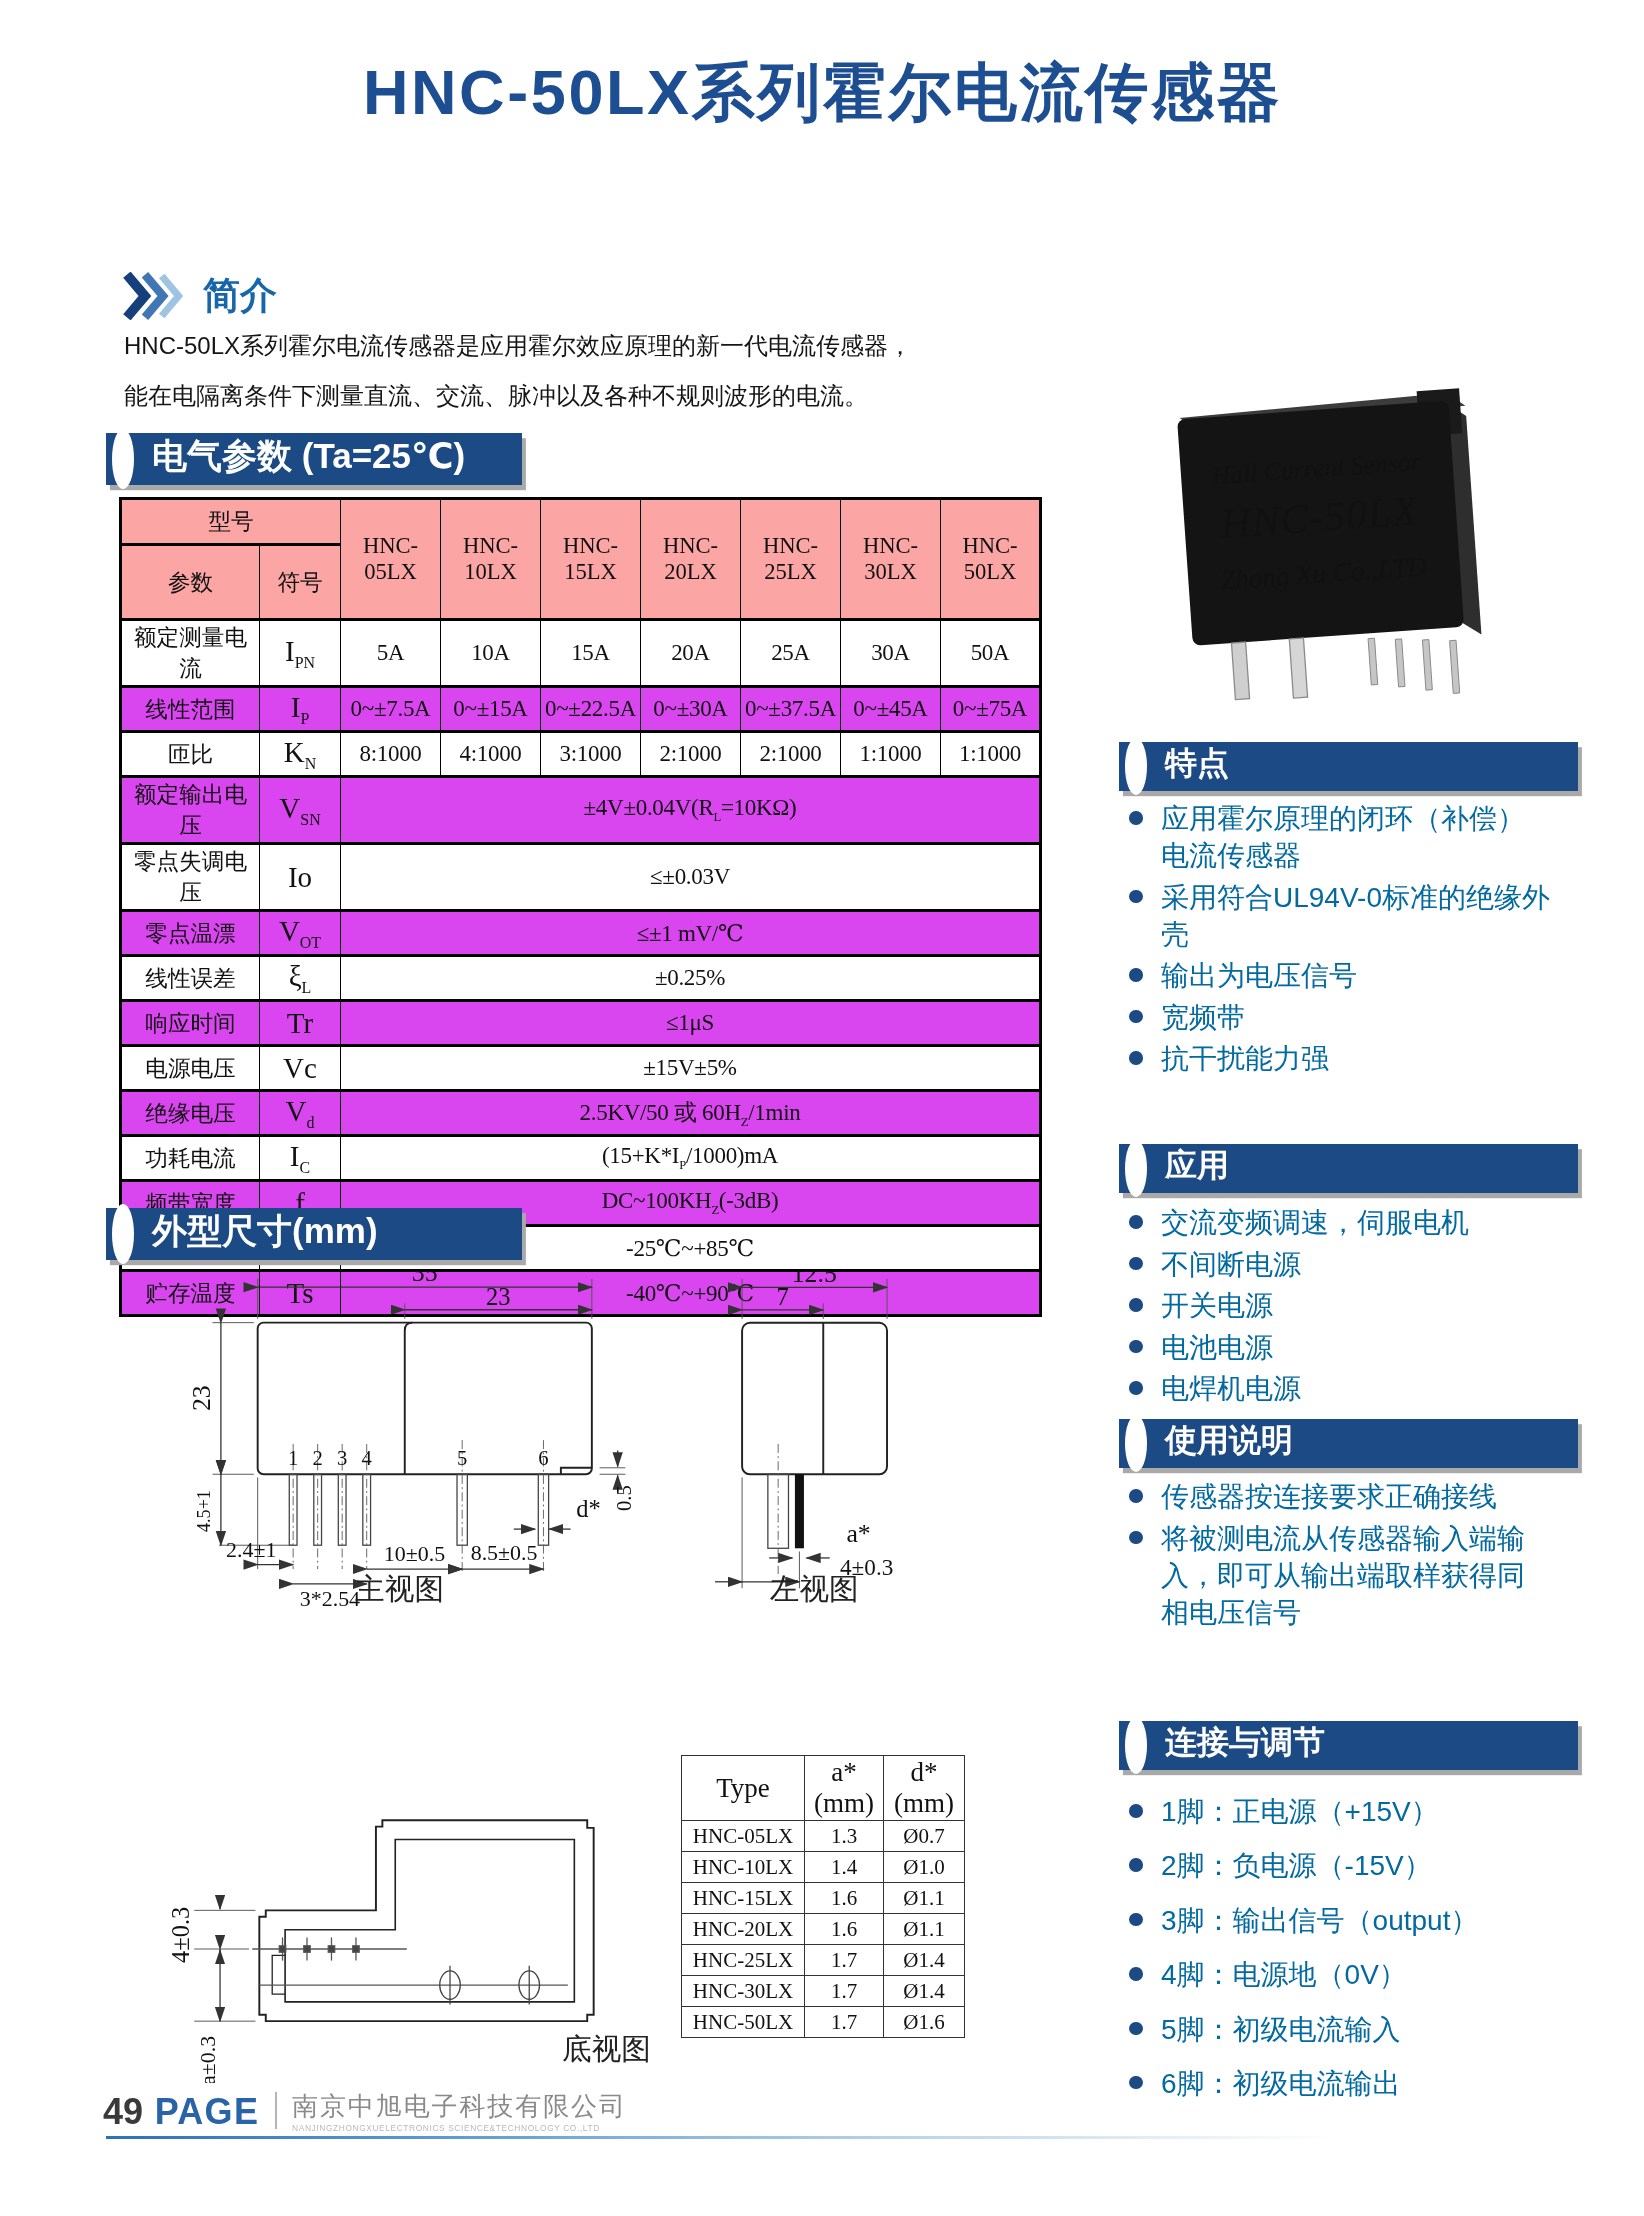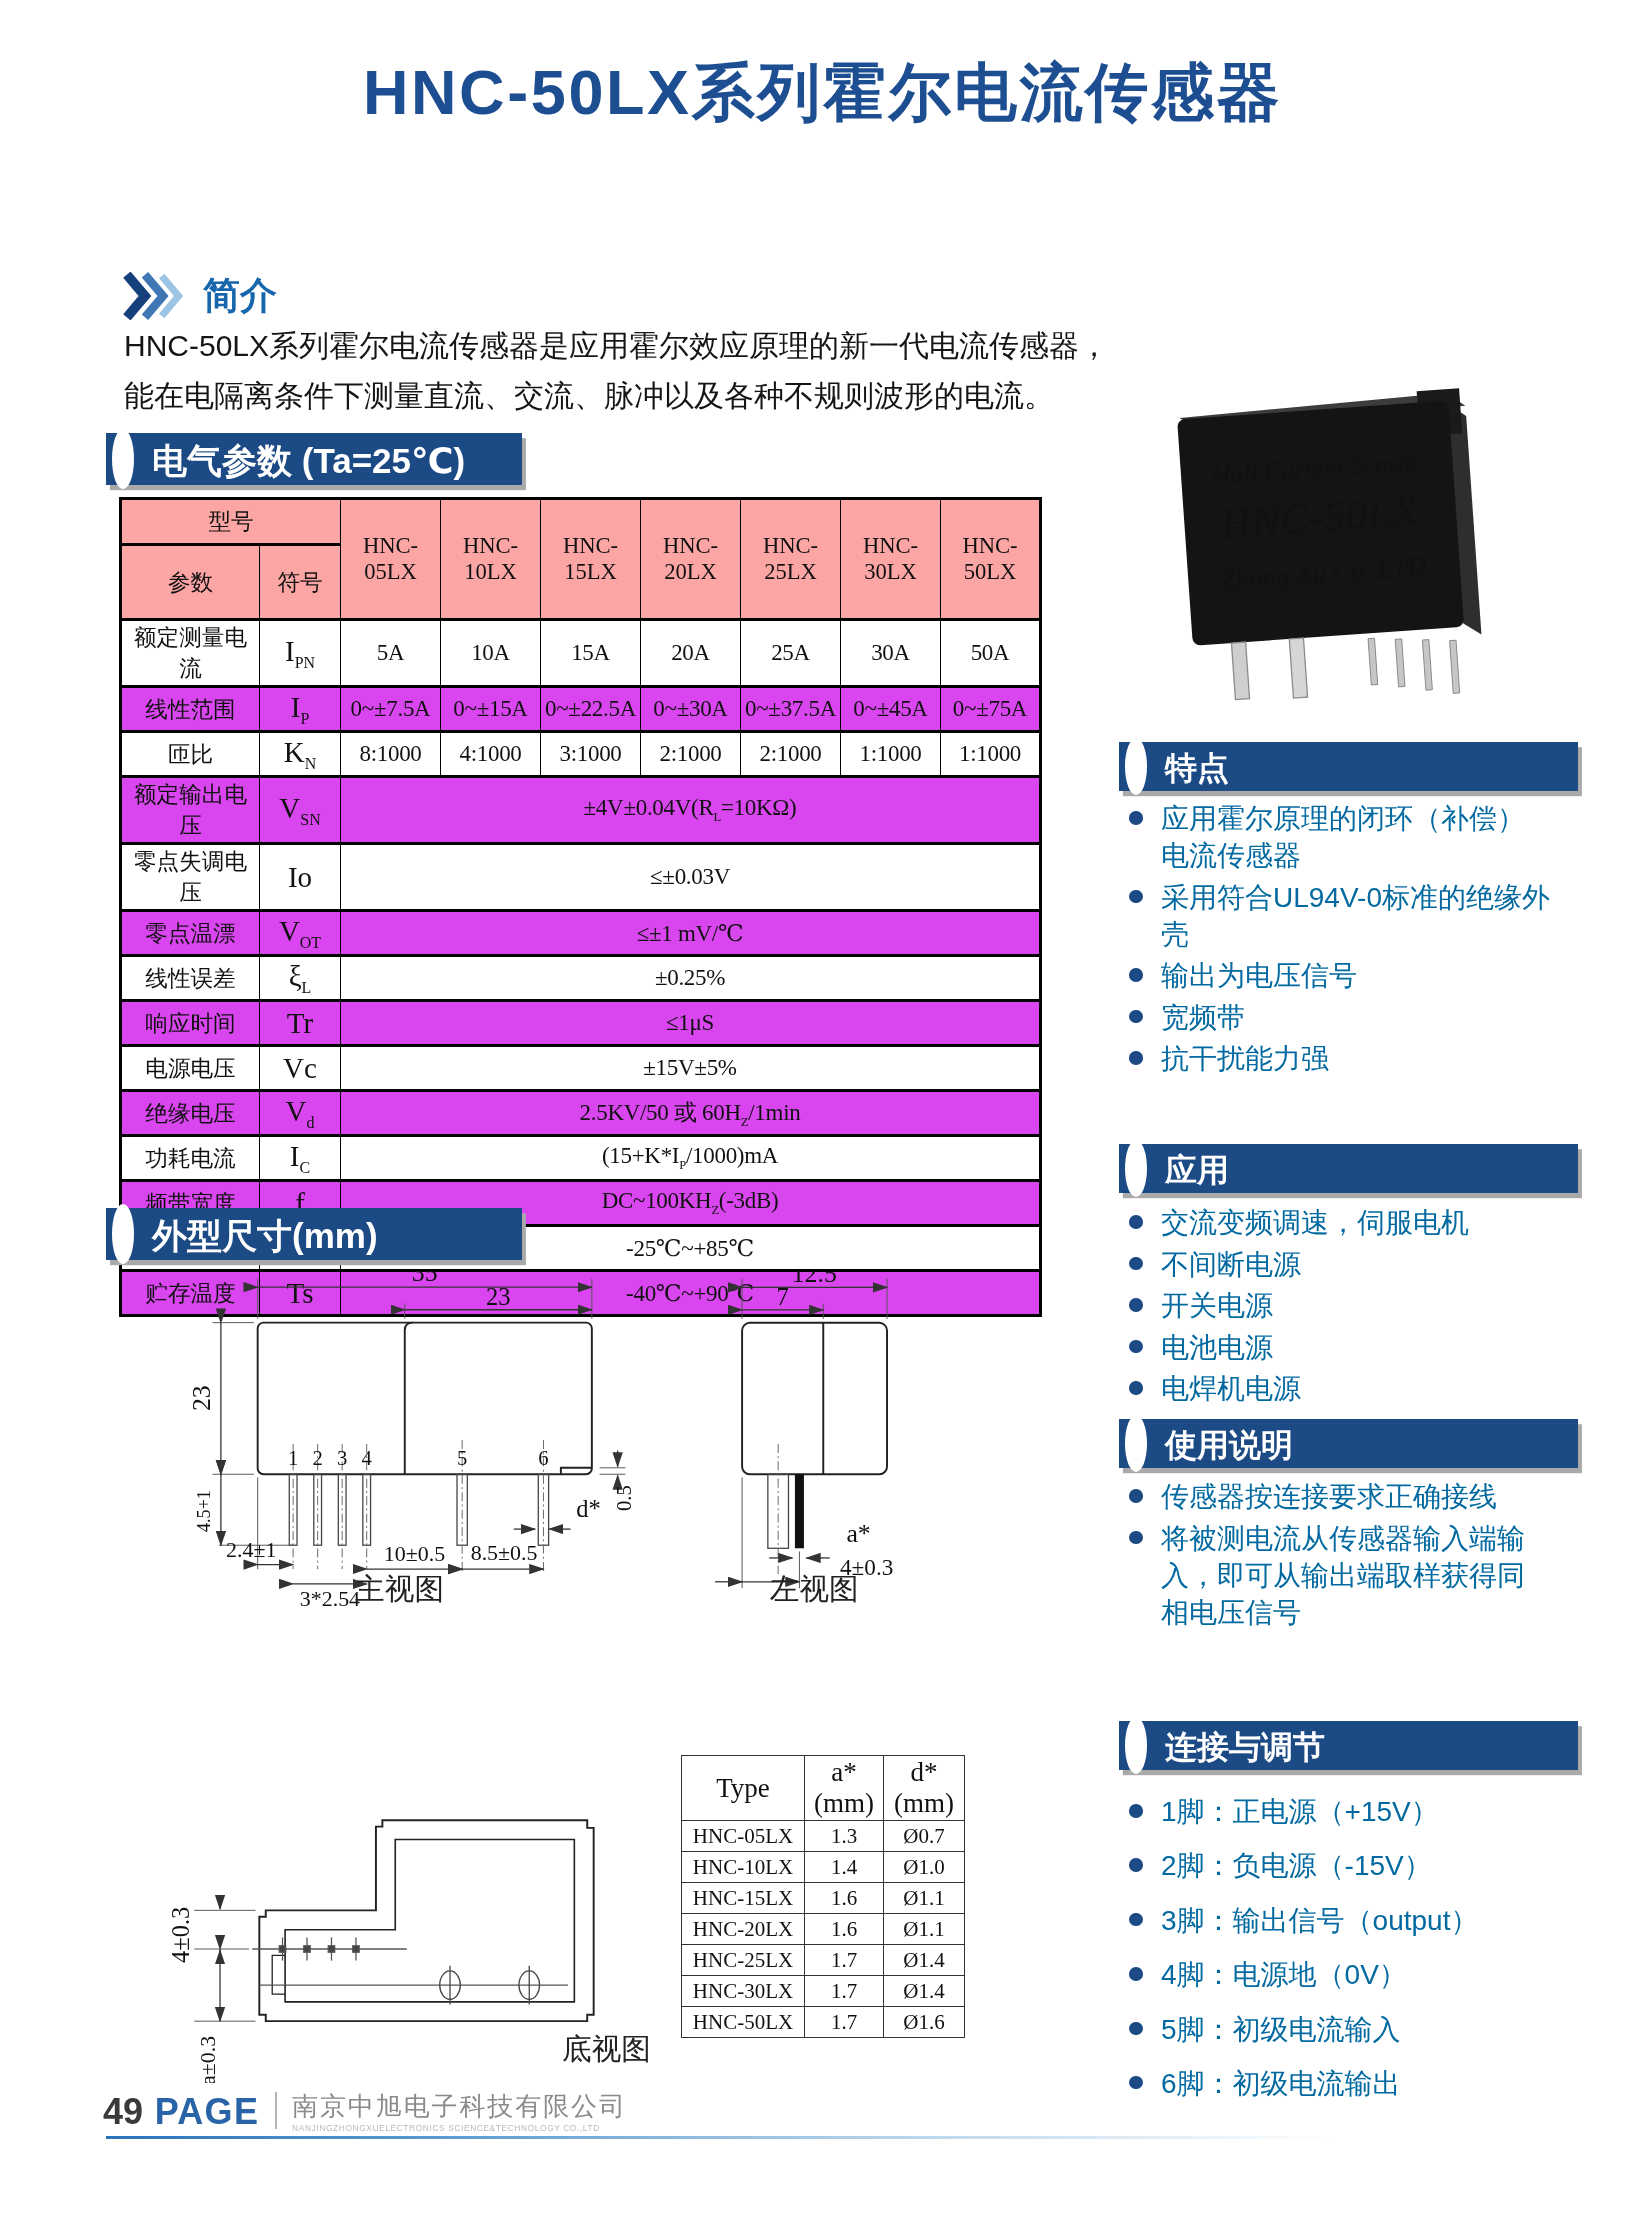--- a/index.html
+++ b/index.html
@@ -5,24 +5,24 @@
   html,body{margin:0;padding:0;background:#ffffff;}
   .page{position:relative;width:1645px;height:2216px;background:#ffffff;overflow:hidden;
         font-family:"Liberation Sans","DejaVu Sans",sans-serif;color:#111;}
   
   .title{position:absolute;top:50px;left:0;width:100%;text-align:center;
          font-size:63px;font-weight:800;letter-spacing:2.6px;color:#1d4e91;}
   
   .intro-head{position:absolute;left:123px;top:271px;display:flex;align-items:center;gap:18px;text-align:right;}
   .intro-head .lbl{font-size:37px;font-weight:600;color:#1666ac;}
   .intro-text{position:absolute;left:124px;top:321px;width:1006px;
-              font-size:30px;line-height:50px;color:#151515;}
+              font-size:24px;line-height:50px;color:#151515;}
   
   .bar{position:absolute;background:#1c4a85;color:#fff;font-weight:700;
-       display:flex;align-items:flex-end;box-shadow:3.9px 5.2px 0 #a9a9a9;}
+       display:flex;align-items:flex-start;box-shadow:3.9px 5.2px 0 #a9a9a9;}
   .bar::before{content:"";position:absolute;left:5.8px;top:-8%;height:116%;width:22px;
                background:#ffffff;border-radius:50%;}
   .bar .t{position:relative;padding-left:46px;white-space:nowrap;}
   .bar-elec{left:106px;top:433px;width:416px;height:52px;font-size:35px;}
   .bar-dim{left:106px;top:1208px;width:416px;height:52px;font-size:35px;}
   .bar-r{left:1119px;width:459px;height:49px;font-size:32px;}
   
   .elec{position:absolute;left:119px;top:497px;border-collapse:collapse;table-layout:fixed;}
   .elec td{border:1.3px solid #000;border-top-width:3.2px;border-bottom-width:3.2px;
            text-align:center;vertical-align:middle;overflow:hidden;}

